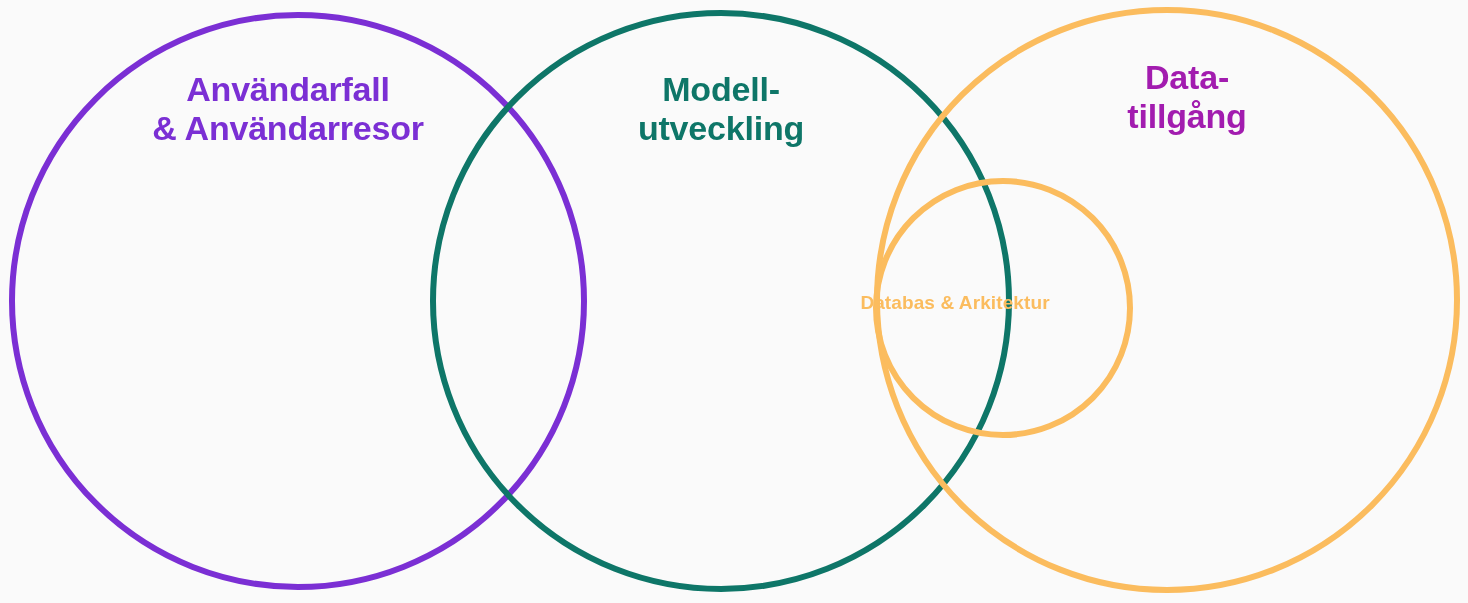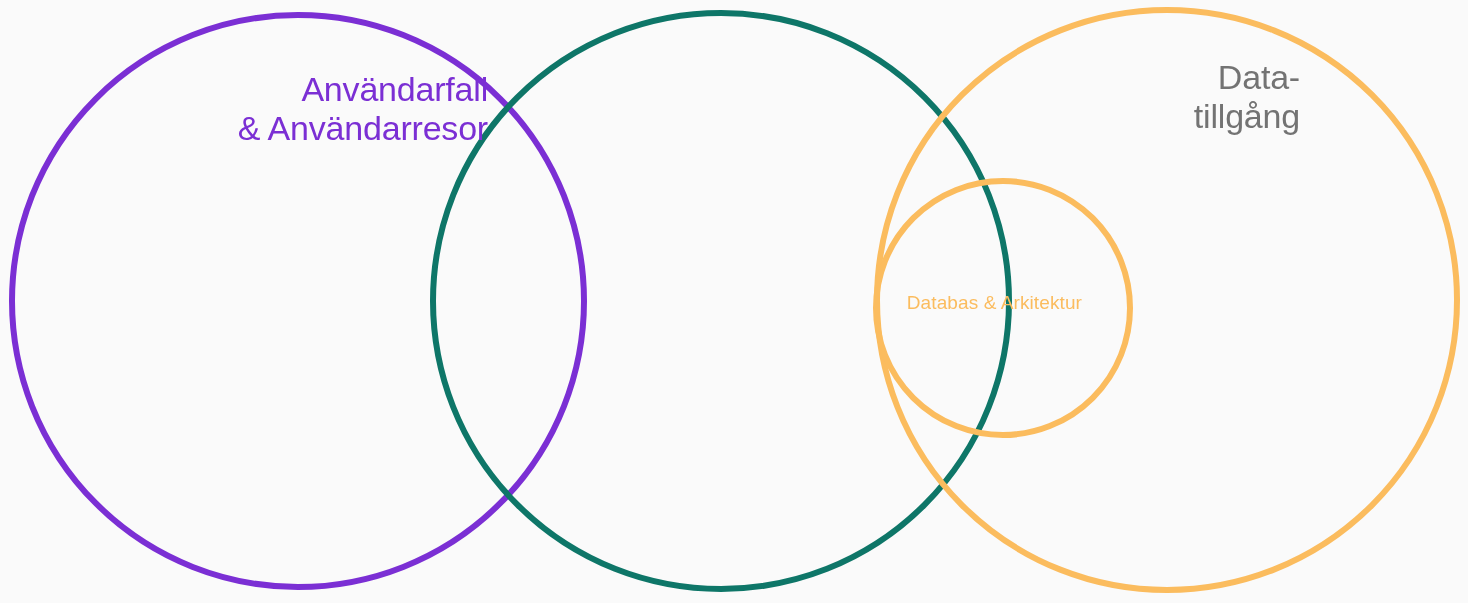--- a/index.html
+++ b/index.html
@@ -23,25 +23,25 @@
     position: absolute;
     left: 0;
     top: 0;
     width: 1468px;
     height: 603px;
     display: block;
   }
   .label {
     position: absolute;
     margin: 0;
-    font-weight: normal;
+    font-weight: bold;
     line-height: 1.14;
     letter-spacing: -0.2px;
     white-space: pre-line;
-    text-align: right;
+    text-align: center;
     pointer-events: none;
   }
   .label-big {
     font-size: 34px;
   }
   .label-small {
     font-size: 19px;
     line-height: 1.2;
     letter-spacing: 0.1px;
   }
@@ -74,19 +74,21 @@
   <svg id="venn-svg" viewBox="0 0 1468 603" aria-hidden="true">
     <circle cx="298" cy="301" r="286" fill="none" stroke="#7B2FD4" stroke-width="6"></circle>
     <circle cx="721" cy="301" r="288" fill="none" stroke="#0E7668" stroke-width="6"></circle>
     <circle cx="1167" cy="300" r="290" fill="none" stroke="#FBBC5E" stroke-width="6"></circle>
     <circle cx="1003" cy="308" r="127" fill="none" stroke="#FBBC5E" stroke-width="6"></circle>
   </svg>
 
   <div class="label label-big" id="label-usecases" style="color:#7B2FD4">Användarfall
 &amp; Användarresor</div>
 
+  <div class="label label-big" id="label-model" style="color:#0E7668">Modell-
+utveckling</div>
 
-  <div class="label label-big" id="label-data" style="color:#737373">Data-
+  <div class="label label-big" id="label-data" style="color:#a21caf">Data-
 tillgång</div>
 
   <div class="label label-small" id="label-db-arch" style="color:#FBBC5E">Databas &amp; Arkitektur</div>
 
 </div>
 
 </body></html>

